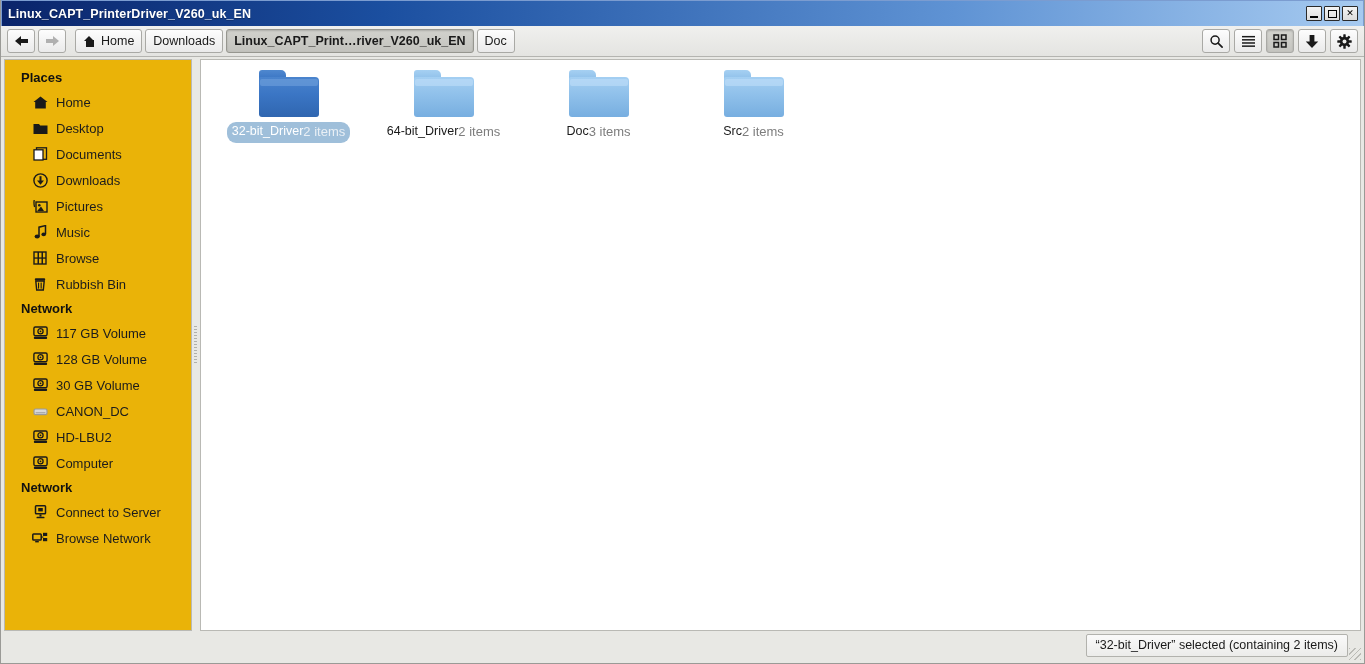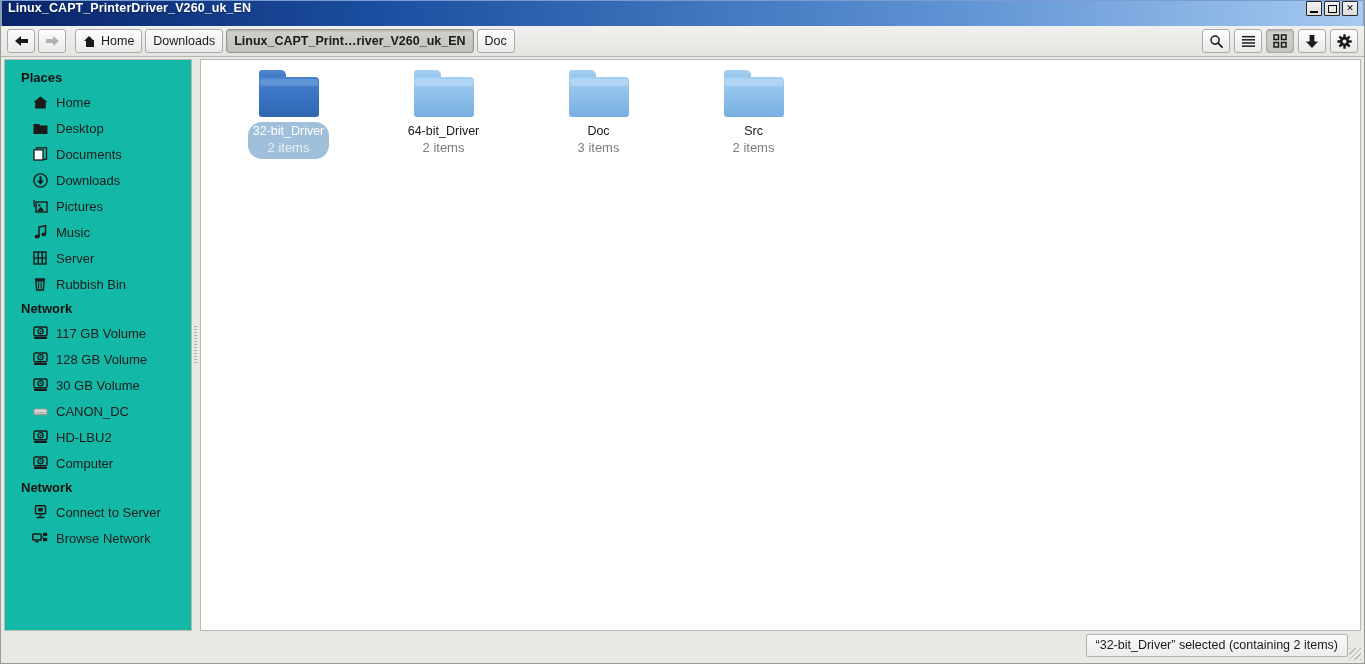--- a/index.html
+++ b/index.html
@@ -21,20 +21,21 @@
     border: 1px solid #9a9a96;
     border-top: none;
   }
 
   
   .titlebar {
     height: 26px;
     flex: 0 0 26px;
     background: linear-gradient(to right, #0a246a 0%, #1b4fa0 28%, #5f93d4 70%, #a6caf0 100%);
     display: flex;
+    align-items: center;
     padding: 0 2px 0 6px;
     border-top: 1px solid #7b9cd0;
     border-left: 1px solid #7b9cd0;
     border-right: 1px solid #7b9cd0;
   }
   .title-text {
     color: #ffffff;
     font-size: 12.5px;
     font-weight: bold;
     letter-spacing: 0.1px;
@@ -147,21 +148,21 @@
   .body-area {
     flex: 1 1 auto;
     display: flex;
     min-height: 0;
     background: #e8e8e4;
     padding: 2px 3px 0 3px;
   }
   .sidebar {
     width: 188px;
     flex: 0 0 188px;
-    background: #14b8a6;
+    background: #eab308;
     border: 1px solid #b9b9b4;
     overflow: hidden;
     padding-top: 6px;
   }
   .sb-header {
     font-size: 13px;
     font-weight: bold;
     color: #111;
     padding: 4px 0 4px 16px;
   }
@@ -232,24 +233,24 @@
     border-radius: 2px 4px 3px 3px;
   }
   .folder .flap {
     position: absolute; left: 1px; top: 9px;
     width: 58px; height: 7px;
     border-radius: 2px;
     opacity: .55;
   }
   .label-wrap {
     display: flex;
-    flex-direction: column;
-    align-items: center;
+    flex-direction: row;
+    align-items: flex-start;
     padding: 1px 5px 3px 5px;
-    border-radius: 14px;
+    border-radius: 9px;
     max-width: 146px;
   }
   .f-name {
     font-size: 12.5px;
     color: #1a1a1a;
     line-height: 16px;
     white-space: nowrap;
   }
   .f-count {
     font-size: 13px;
@@ -457,21 +458,21 @@
 
       <div class="sb-item">
         <span class="sb-ico">
           <svg width="14" height="14" viewBox="0 0 14 14">
             <rect x="1" y="1" width="12" height="12" fill="none" stroke="#1a1a1a" stroke-width="1.4"></rect>
             <rect x="4.5" y="1" width="1.5" height="12" fill="#1a1a1a"></rect>
             <rect x="8.5" y="1" width="1.5" height="12" fill="#1a1a1a"></rect>
             <rect x="1" y="6.4" width="12" height="1.3" fill="#1a1a1a"></rect>
           </svg>
         </span>
-        <span>Server</span>
+        <span>Browse</span>
       </div>
 
       <div class="sb-item">
         <span class="sb-ico">
           <svg width="14" height="14" viewBox="0 0 14 14">
             <rect x="1.8" y="1.2" width="10.4" height="2.2" rx="1" fill="#1a1a1a"></rect>
             <path d="M2.8 4 L11.2 4 L10.3 13 L3.7 13 Z" fill="none" stroke="#1a1a1a" stroke-width="1.4"></path>
             <rect x="5" y="5.6" width="1.1" height="6" fill="#1a1a1a"></rect>
             <rect x="7.6" y="5.6" width="1.1" height="6" fill="#1a1a1a"></rect>
           </svg>

